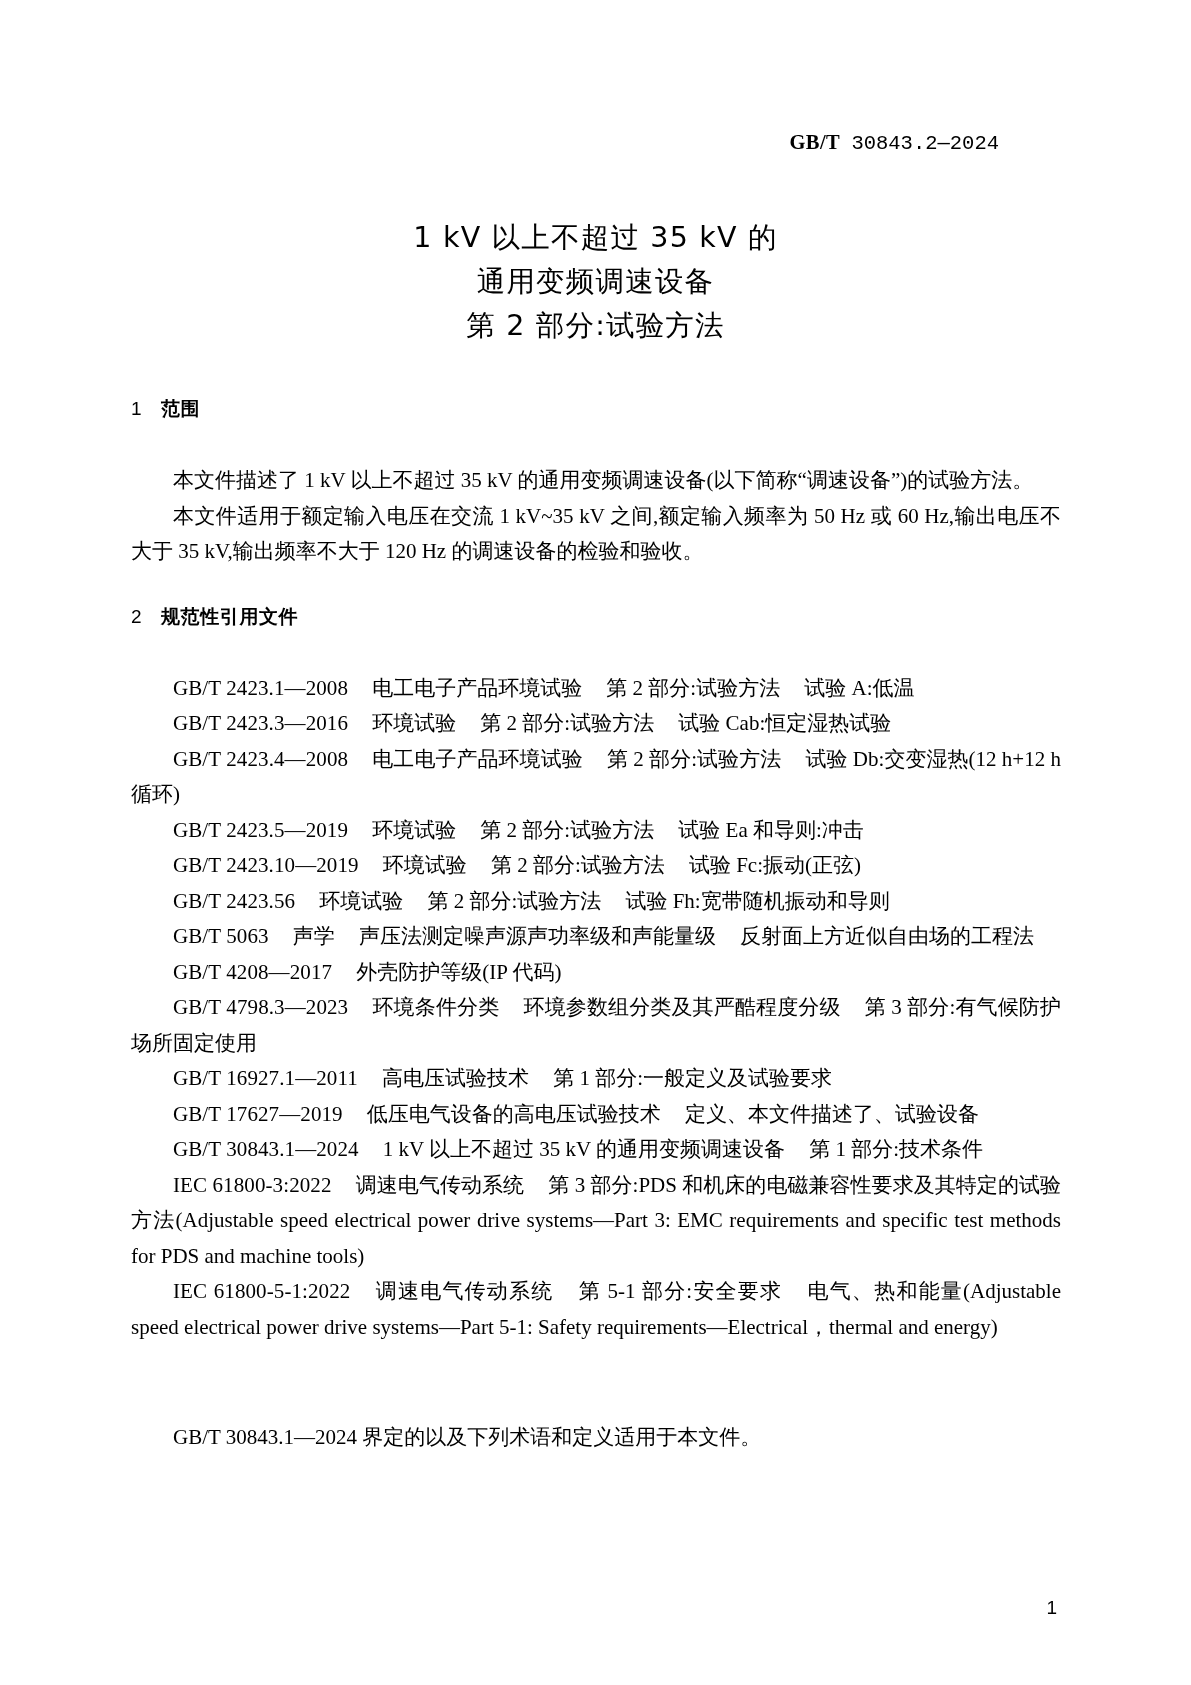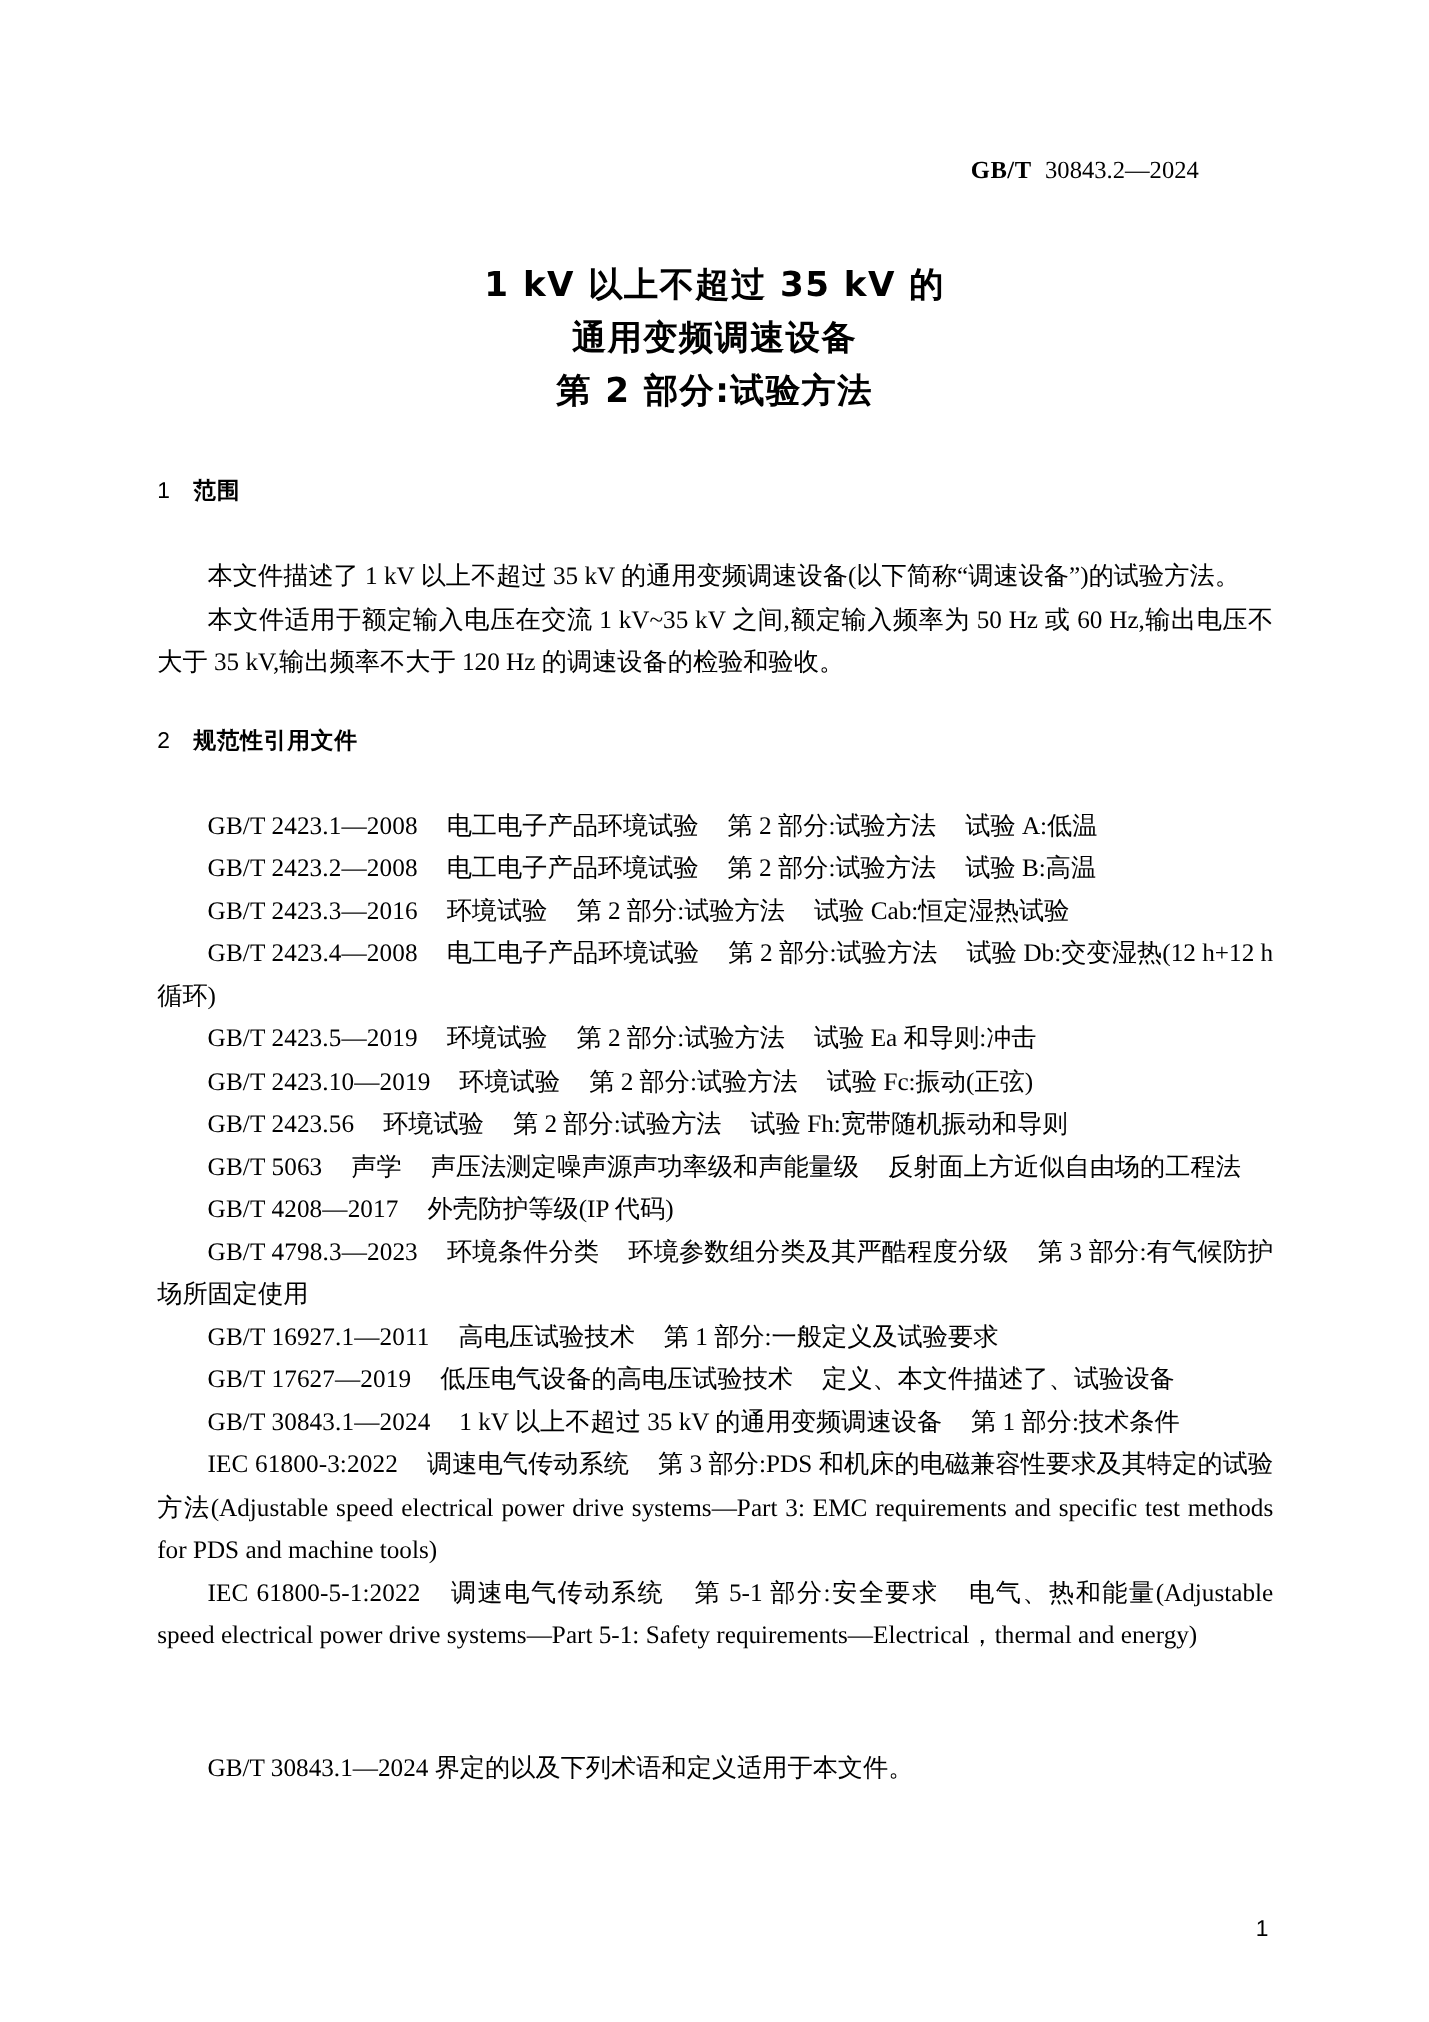--- a/index.html
+++ b/index.html
@@ -32,36 +32,36 @@
     box-sizing: border-box;
     font-size: 20.5px;
     letter-spacing: 0.4px;
     font-family: "Liberation Serif", serif;
   }
   .doc-header .std-prefix {
     font-weight: bold;
     font-family: "Liberation Serif", serif;
   }
   .doc-header .std-num {
-    font-family: Liberation Serif, serif;
+    font-family: Liberation Mono, monospace;
     font-weight: 400;
     letter-spacing: 0px;
   }
 
   
   .title-block {
     position: absolute;
     top: 216px;
     left: 0;
     width: 1191px;
     text-align: center;
   }
   .title-line {
     font-family: "DejaVu Sans", sans-serif;
-    font-weight: bold;
+    font-weight: normal;
     font-size: 28.5px;
     line-height: 44px;
     letter-spacing: 1.2px;
     color: #000;
   }
 
   
   .content {
     position: absolute;
     top: 396px;
@@ -148,21 +148,20 @@
 
     <div class="sec-gap-mid"></div>
 
     <h2 class="clause-heading">
       <span class="num">2</span><span>规范性引用文件</span>
     </h2>
     <div class="sec-gap-top"></div>
 
     <ul class="ref-list">
       <li><span class="ref-id">GB/T 2423.1—2008</span><span class="gap"></span><span>电工电子产品环境试验</span><span class="gap"></span><span>第 2 部分:试验方法</span><span class="gap"></span><span>试验 A:低温</span></li>
-      <li><span class="ref-id">GB/T 2423.2—2008</span><span class="gap"></span><span>电工电子产品环境试验</span><span class="gap"></span><span>第 2 部分:试验方法</span><span class="gap"></span><span>试验 B:高温</span></li>
       <li><span class="ref-id">GB/T 2423.3—2016</span><span class="gap"></span><span>环境试验</span><span class="gap"></span><span>第 2 部分:试验方法</span><span class="gap"></span><span>试验 Cab:恒定湿热试验</span></li>
       <li><span class="ref-id">GB/T 2423.4—2008</span><span class="gap"></span><span>电工电子产品环境试验</span><span class="gap"></span><span>第 2 部分:试验方法</span><span class="gap"></span><span>试验 Db:交变湿热(12 h+12 h 循环)</span></li>
       <li><span class="ref-id">GB/T 2423.5—2019</span><span class="gap"></span><span>环境试验</span><span class="gap"></span><span>第 2 部分:试验方法</span><span class="gap"></span><span>试验 Ea 和导则:冲击</span></li>
       <li><span class="ref-id">GB/T 2423.10—2019</span><span class="gap"></span><span>环境试验</span><span class="gap"></span><span>第 2 部分:试验方法</span><span class="gap"></span><span>试验 Fc:振动(正弦)</span></li>
       <li><span class="ref-id">GB/T 2423.56</span><span class="gap"></span><span>环境试验</span><span class="gap"></span><span>第 2 部分:试验方法</span><span class="gap"></span><span>试验 Fh:宽带随机振动和导则</span></li>
       <li><span class="ref-id">GB/T 5063</span><span class="gap"></span><span>声学</span><span class="gap"></span><span>声压法测定噪声源声功率级和声能量级</span><span class="gap"></span><span>反射面上方近似自由场的工程法</span></li>
       <li><span class="ref-id">GB/T 4208—2017</span><span class="gap"></span><span>外壳防护等级(IP 代码)</span></li>
       <li><span class="ref-id">GB/T 4798.3—2023</span><span class="gap"></span><span>环境条件分类</span><span class="gap"></span><span>环境参数组分类及其严酷程度分级</span><span class="gap"></span><span>第 3 部分:有气候防护场所固定使用</span></li>
       <li><span class="ref-id">GB/T 16927.1—2011</span><span class="gap"></span><span>高电压试验技术</span><span class="gap"></span><span>第 1 部分:一般定义及试验要求</span></li>
       <li><span class="ref-id">GB/T 17627—2019</span><span class="gap"></span><span>低压电气设备的高电压试验技术</span><span class="gap"></span><span>定义、本文件描述了、试验设备</span></li>

